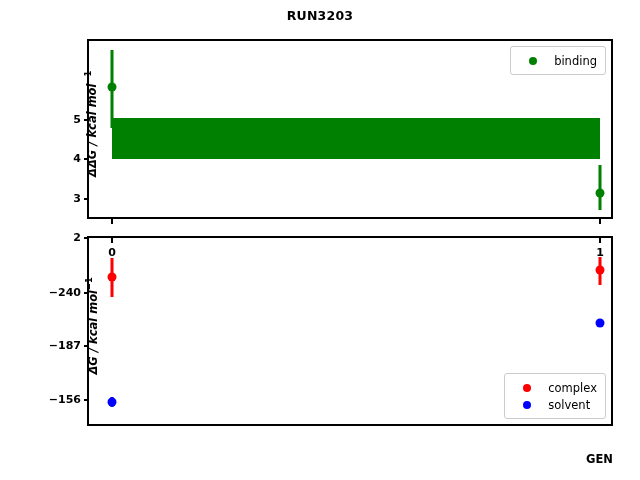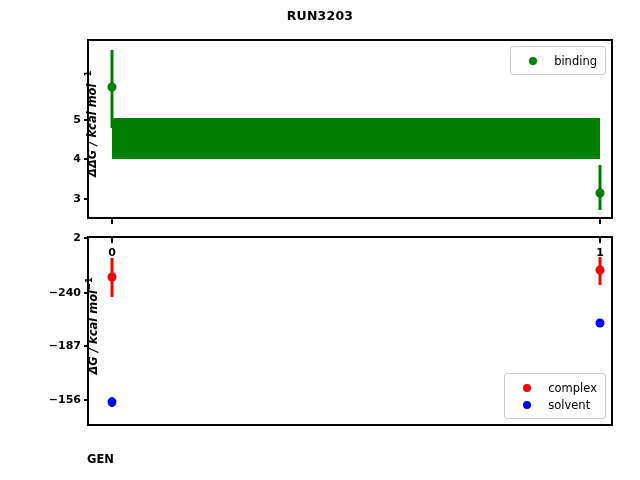--- a/index.html
+++ b/index.html
@@ -126,21 +126,21 @@
   #ylabel-bottom {
     left: -82px;
     top: 80px;
     width: 170px;
   }
   #xlabel-bottom {
     position: absolute;
     left: 87px;
     top: 452px;
     width: 526px;
-    text-align: left;
+    text-align: right;
     font-size: 11.5px;
     font-weight: bold;
     color: #000000;
   }
   .it { font-style: italic; }
   sup { font-size: 0.72em; vertical-align: super; }
 
   
   .errbar {
     position: absolute;

